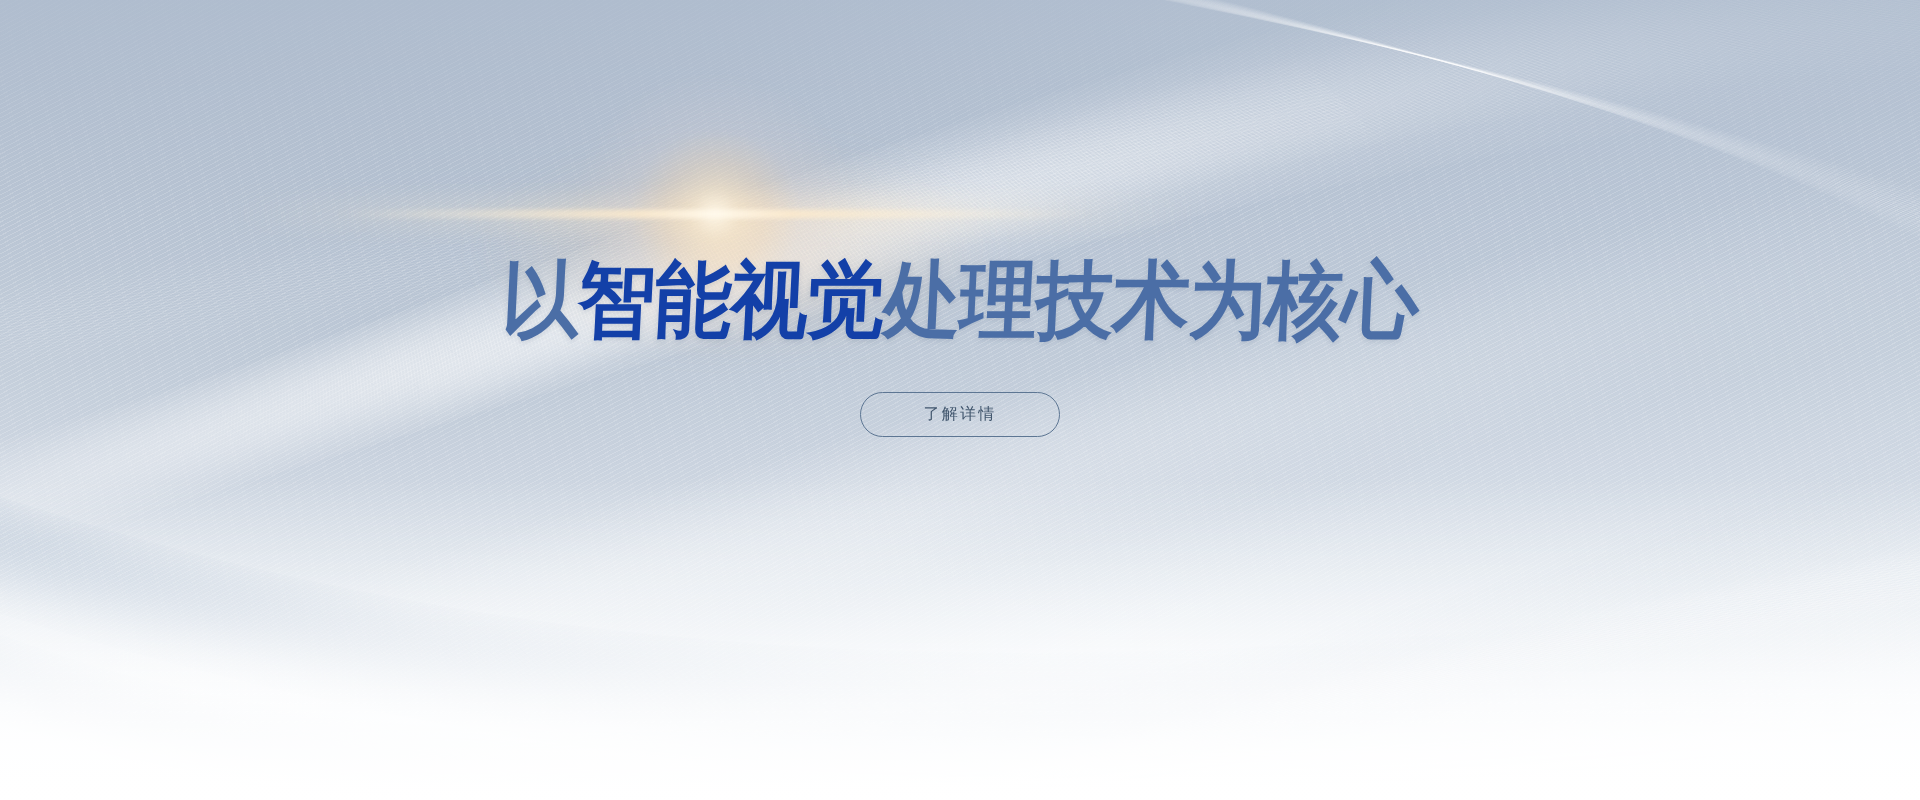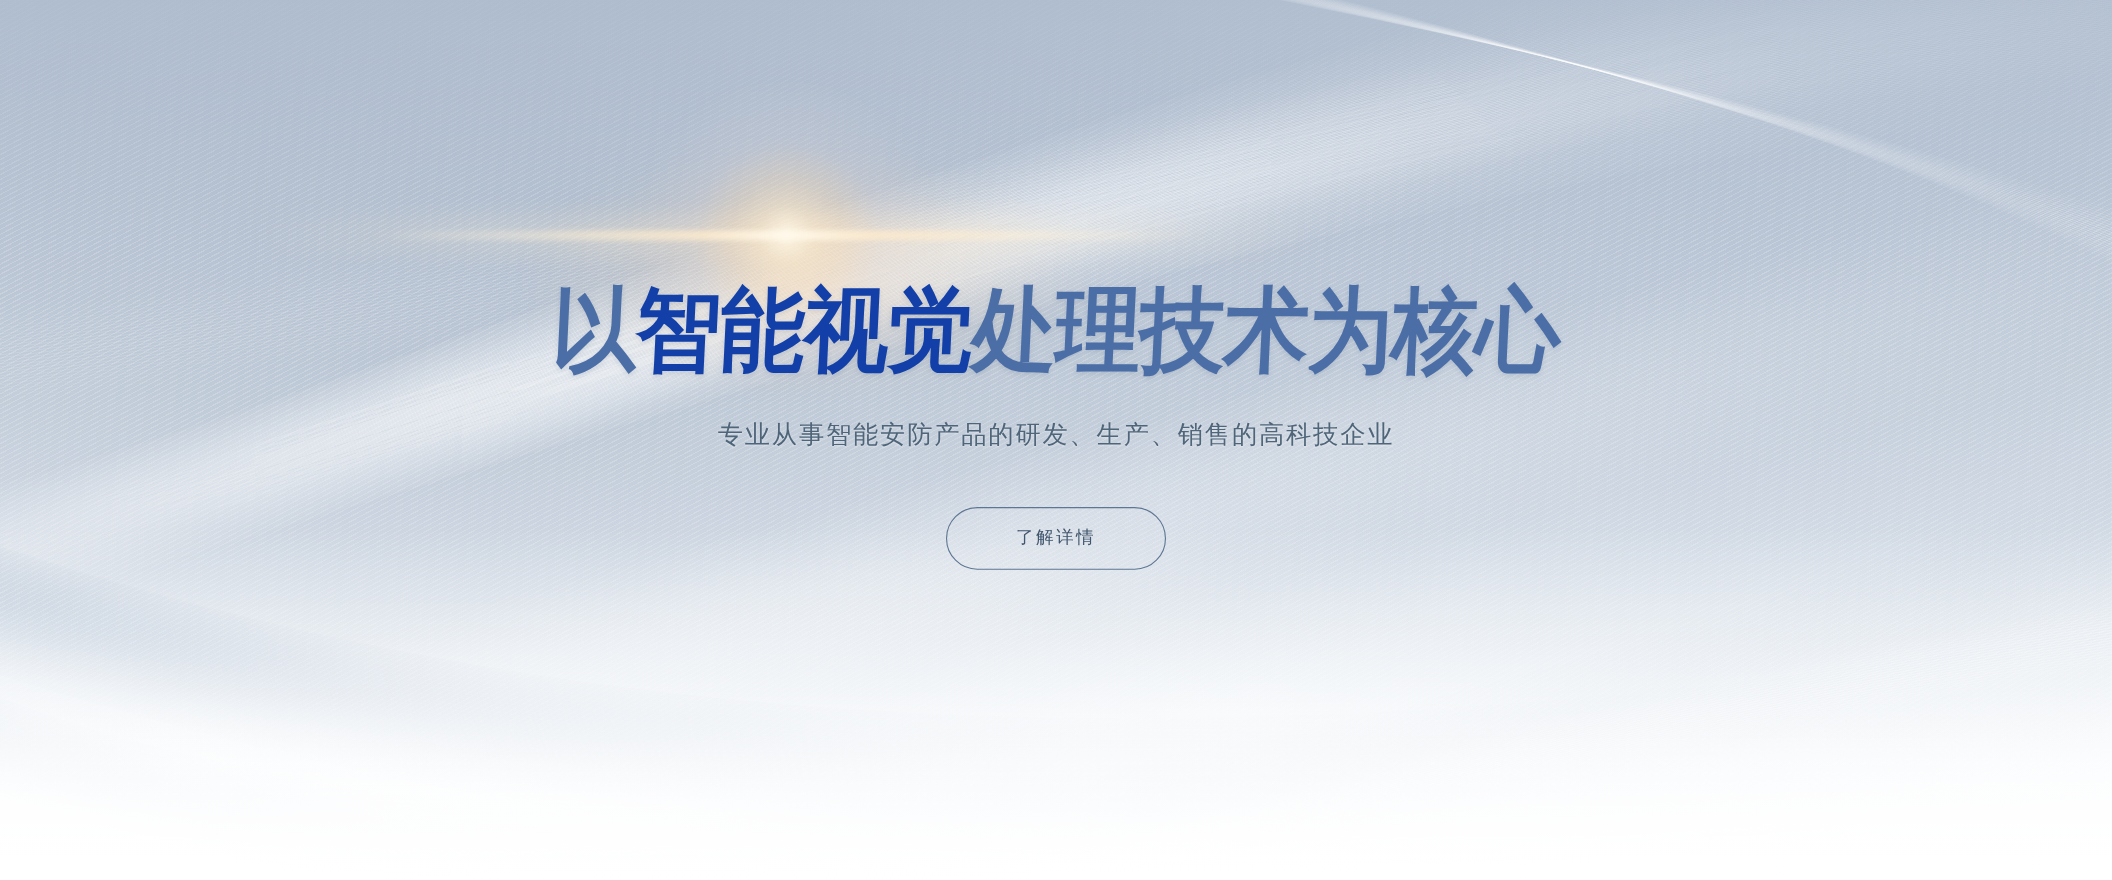--- a/index.html
+++ b/index.html
@@ -146,21 +146,21 @@
     letter-spacing:1.6px;
     color:#4f6579;
     white-space:nowrap;
     text-shadow:0 1px 2px rgba(255,255,255,0.45);
     user-select:none;
   }
 
   .cta {
     margin-top:50px;
     width:200px;
-    height:57px;
+    height:45px;
     border-radius:999px;
     border:1.4px solid #5d7693;
     background:transparent;
     color:#41566d;
     font-size:16px;
     letter-spacing:2.2px;
     font-family:"Liberation Sans", "DejaVu Sans", sans-serif;
     display:flex;
     align-items:center;
     justify-content:center;
@@ -915,18 +915,17 @@
     <div class="flare-warm"></div>
     <div class="flare-streak-wide"></div>
     <div class="flare-core"></div>
     <div class="flare-streak"></div>
   </div>
 
   <div class="content">
 
     <h1 class="headline"><span class="seg seg-soft">以</span><span class="seg seg-vivid">智能视觉</span><span class="seg seg-soft">处理技术为核心</span></h1>
 
-    <p class="subtitle">专业从事智能安防产品的研发、生产、销售的高科技企业</p>
 
     <button class="cta">了解详情</button>
 
   </div>
 </div>
 
 </body></html>

